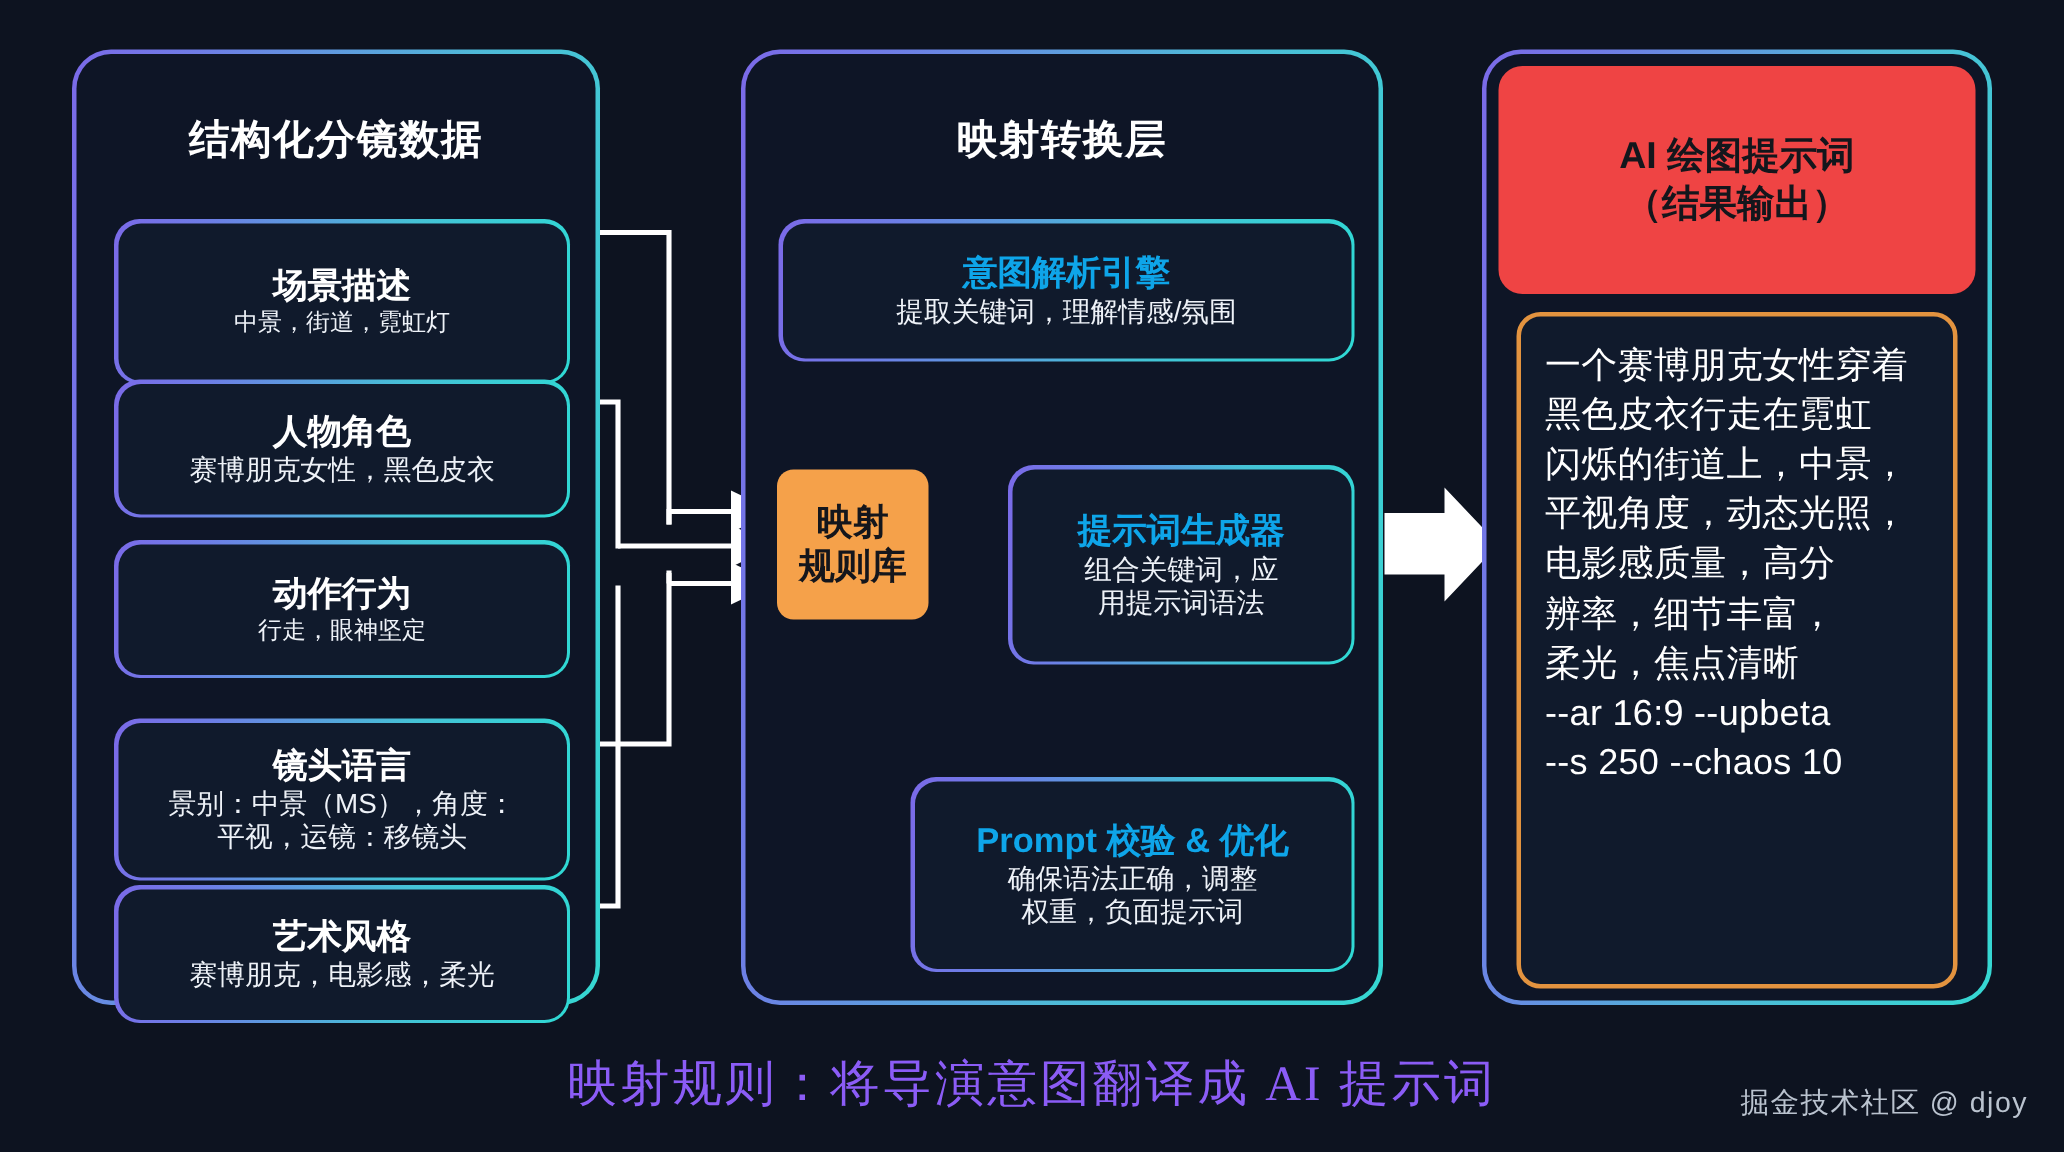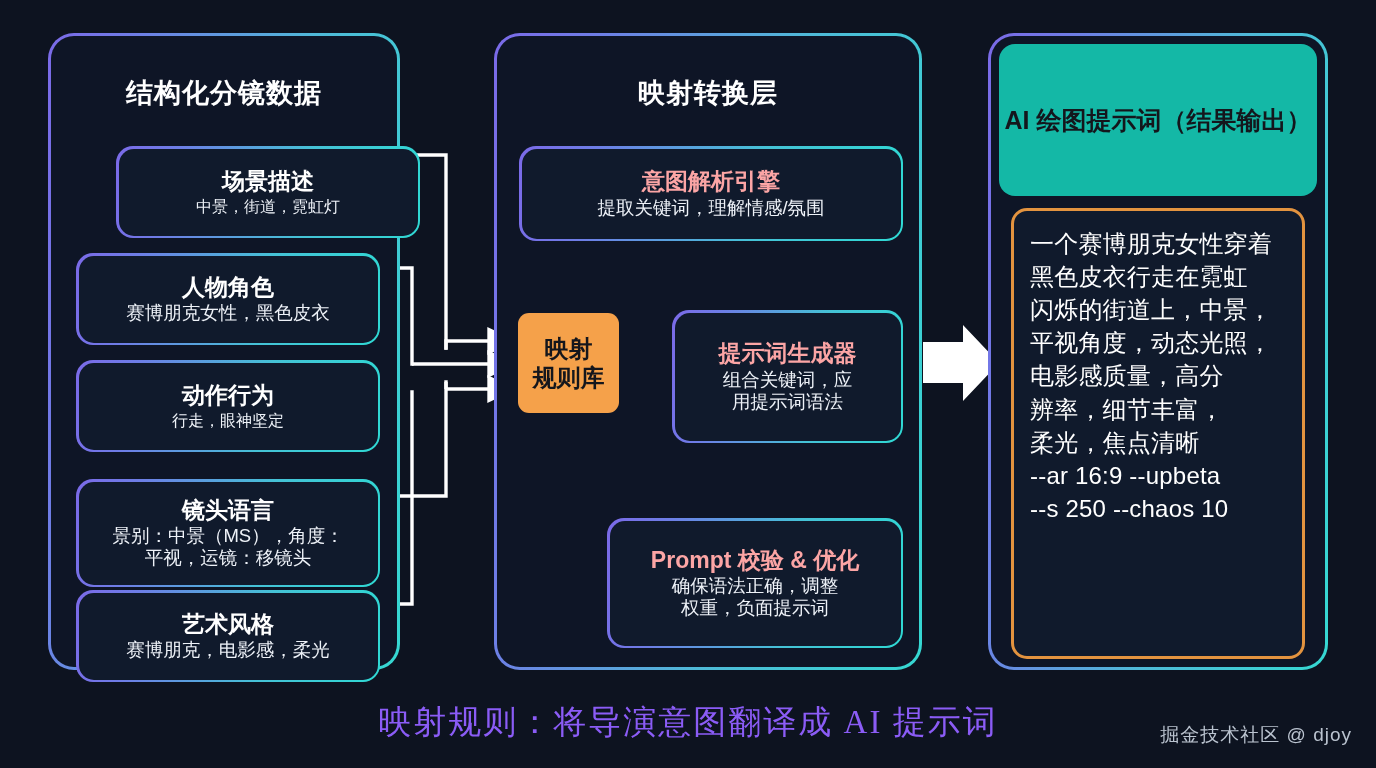--- a/index.html
+++ b/index.html
@@ -65,21 +65,21 @@
     text-align: center;
     padding: 4px 8px;
   }
   .card-title {
     color: #ffffff;
     font-weight: bold;
     font-size: 23px;
     line-height: 1.15;
     white-space: nowrap;
   }
-  .card-title.orange { color: #fca5a5; }
+  .card-title.orange { color: #0ea5e9; }
   .card-sub {
     color: #eef2f8;
     font-size: 16px;
     line-height: 1.2;
     margin-top: 2px;
     white-space: pre-line;
   }
   .card-sub.small { font-size: 18.5px; }
 
   
@@ -98,23 +98,23 @@
     font-weight: bold;
     font-size: 24px;
     line-height: 1.22;
     white-space: nowrap;
   }
 
   
   .out-header {
     position: absolute;
     border-radius: 16px;
-    background: #14b8a6;
+    background: #ef4444;
     display: flex;
-    flex-direction: row;
+    flex-direction: column;
     align-items: center;
     justify-content: center;
     text-align: center;
   }
   .out-header span {
     color: #14161c;
     font-weight: bold;
     font-size: 25px;
     line-height: 1.3;
     white-space: nowrap;
@@ -194,21 +194,21 @@
 
     <path d="M568,411 L568,572 L598,572" stroke="#ffffff" stroke-width="4" fill="none" marker-end="url(#ah)"></path>
 
     <path d="M923,362 L923,342 L963,342 L963,325 L999,363 L963,401 L963,383 L923,383 Z" fill="#ffffff"></path>
   </svg>
 
   <div class="panel" style="left:48px; top:33px; width:352px; height:637px;">
     <div class="panel-inner">
       <div class="panel-title" style="top:39px;">结构化分镜数据</div>
 
-      <div class="card" style="left:25px; top:110px; width:304px; height:92px;margin-left:40px;">
+      <div class="card" style="left:25px; top:110px; width:304px; height:110px;">
         <div class="card-inner">
           <div class="card-title">场景描述</div>
           <div class="card-sub">中景，街道，霓虹灯</div>
         </div>
       </div>
 
       <div class="card" style="left:25px; top:217px; width:304px; height:92px;">
         <div class="card-inner">
           <div class="card-title">人物角色</div>
           <div class="card-sub small">赛博朋克女性，黑色皮衣</div>

